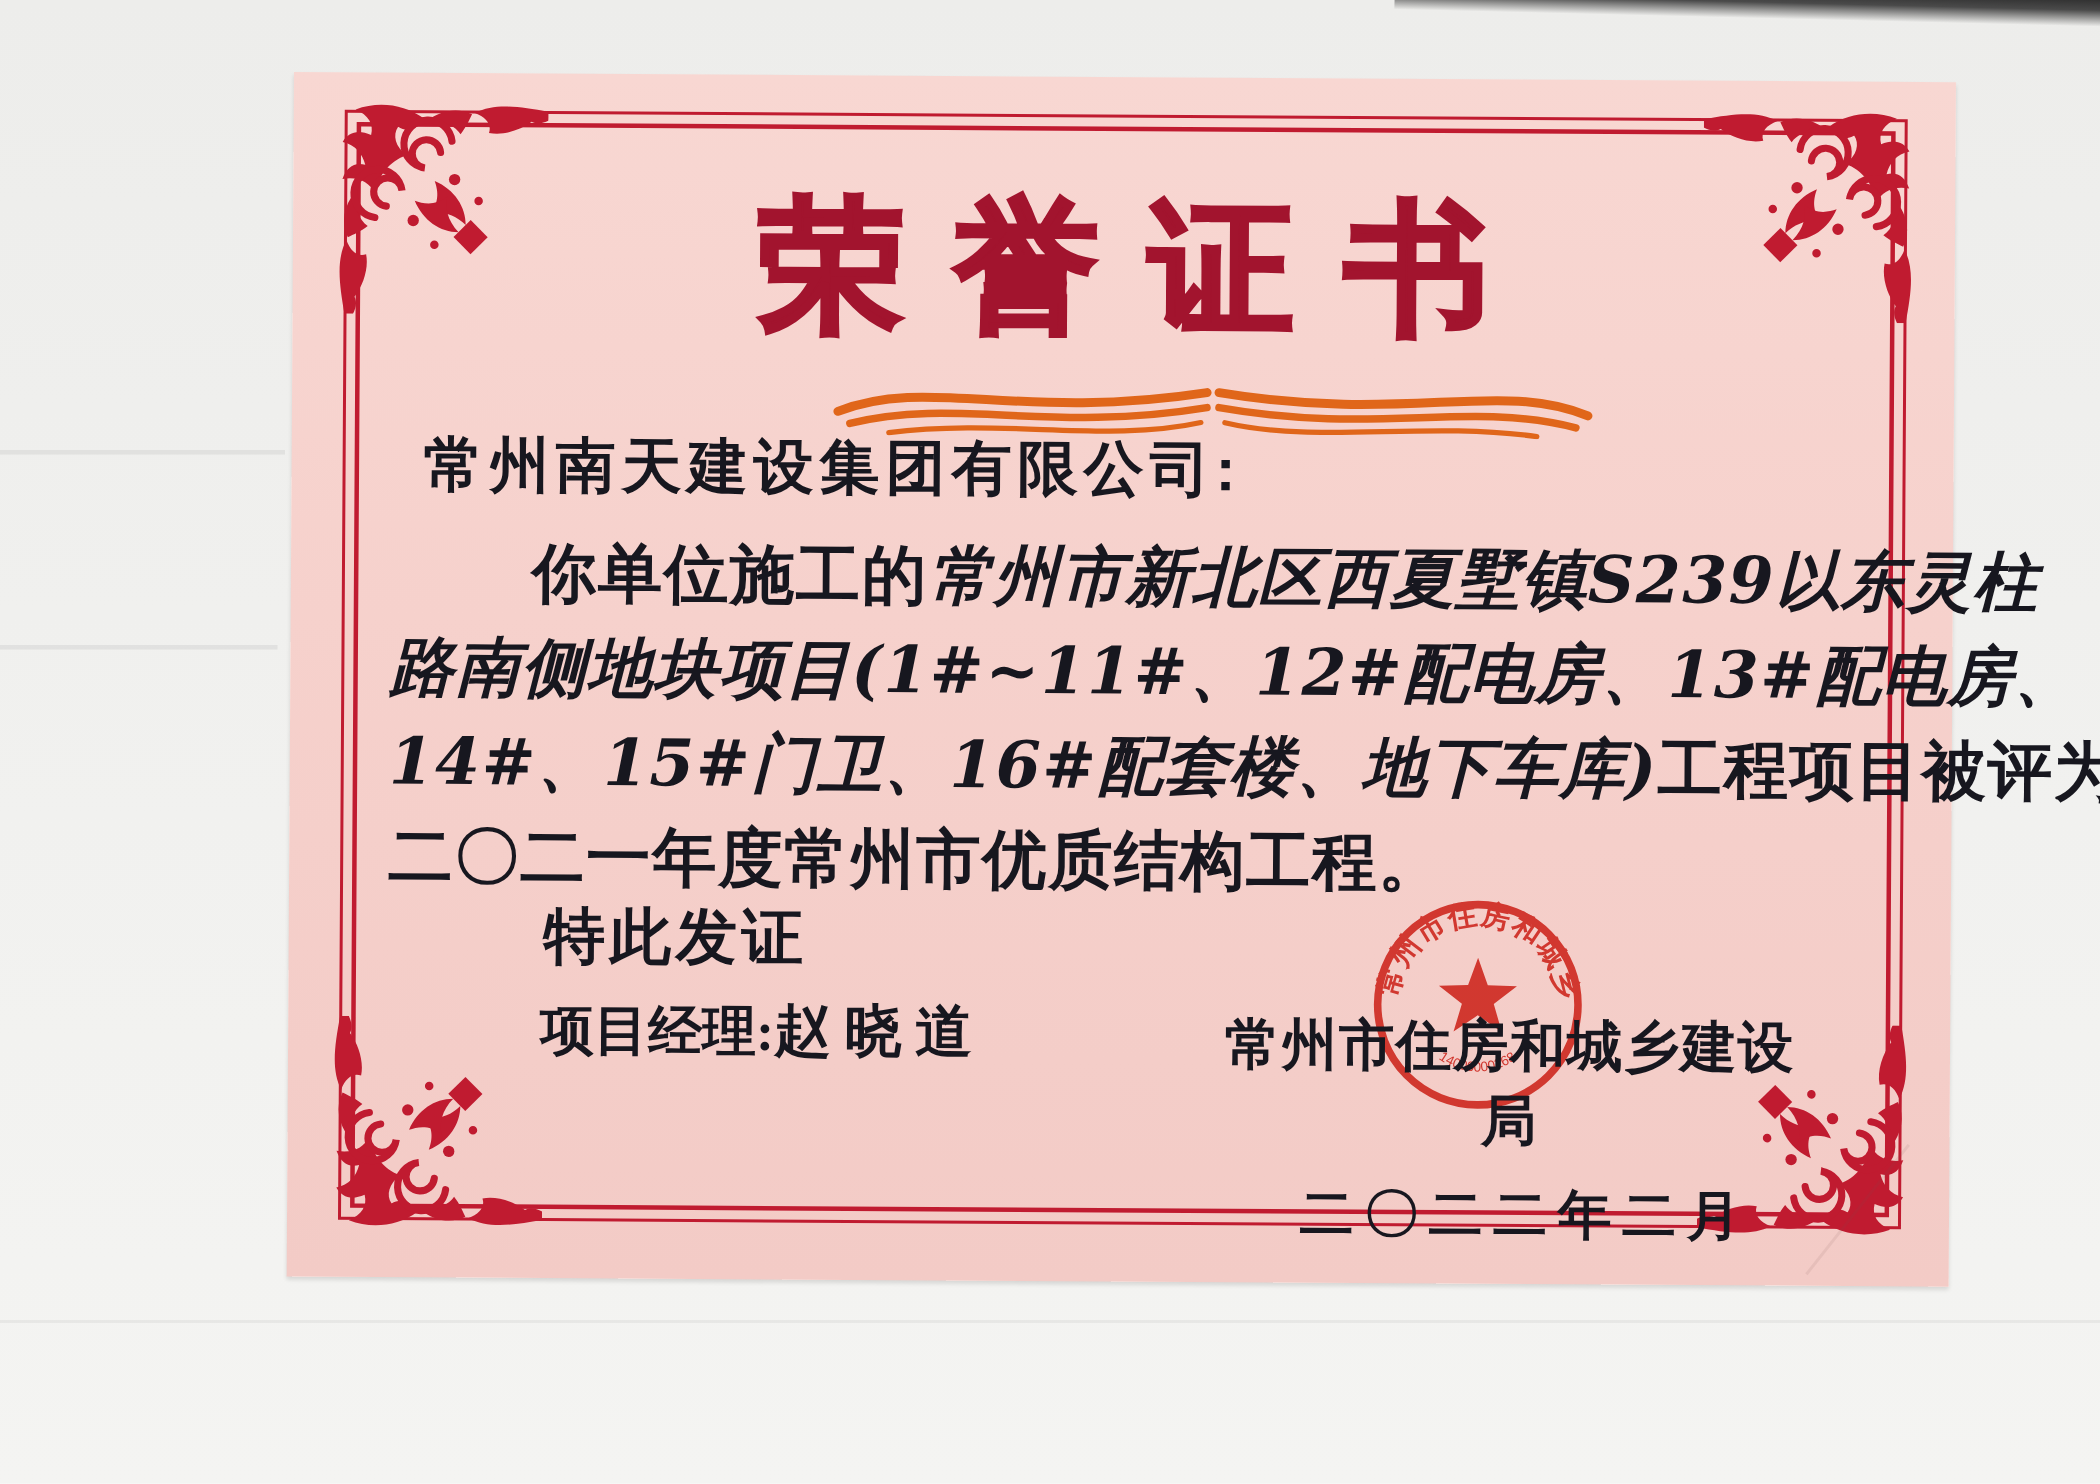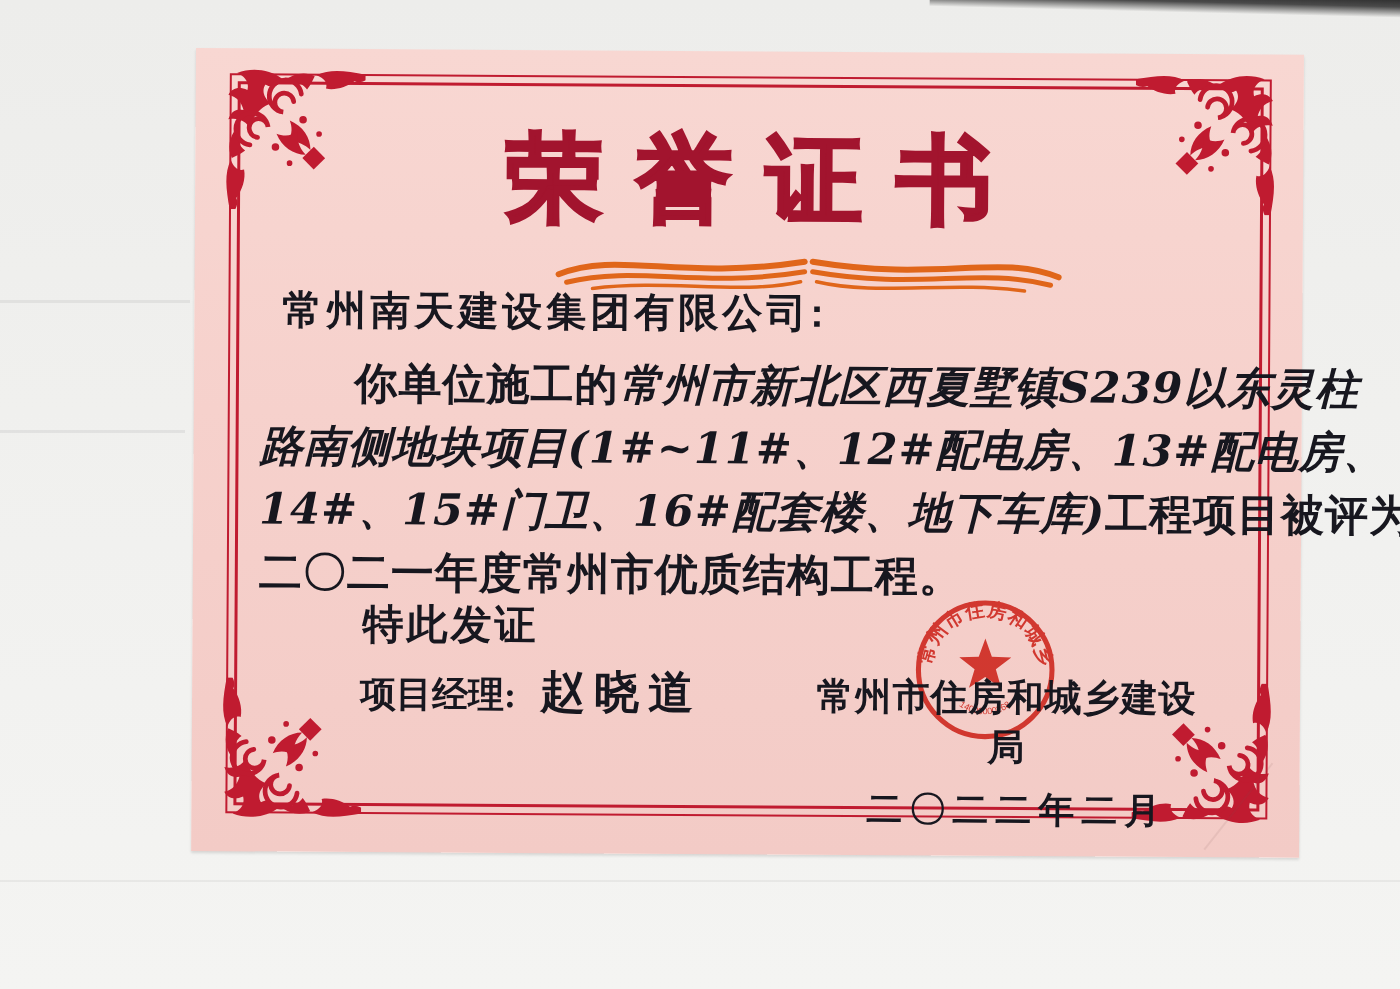--- a/index.html
+++ b/index.html
@@ -40,21 +40,21 @@
   .ink{color:var(--ink,#17171f);}
   .addressee{position:absolute;left:88px;top:234px;font-size:40px;font-weight:800;letter-spacing:4px;}
   .body-par{position:absolute;left:66px;top:303px;width:985px;font-size:43px;line-height:63px;}
   .bline{white-space:nowrap;}
   .bline.indent{text-indent:2.2em;}
   .print{font-weight:800;letter-spacing:1px;}
   .script{font-family:"DejaVu Serif", serif;font-style:italic;font-weight:600;letter-spacing:1px;}
   .closing{position:absolute;left:170px;top:548px;font-size:41px;font-weight:800;letter-spacing:3px;}
   .manager{position:absolute;left:168px;top:612px;font-size:36px;}
   .manager .lbl{font-weight:900;font-family:Liberation Serif, serif;}
-  .manager .name{font-family:"DejaVu Serif", serif;font-weight:700;font-size:45px;letter-spacing:9px;margin-left:24px;}
+  .manager .name{font-family:"DejaVu Serif", serif;font-weight:700;font-size:38px;letter-spacing:9px;margin-left:0;}
   .sig-col{position:absolute;left:612px;top:620px;width:405px;text-align:center;}
   .issuer{font-size:37px;font-weight:800;letter-spacing:1px;}
   .cdate{font-size:36px;font-weight:800;letter-spacing:7px;margin-top:13px;padding-left:22px;}
 
   
   .seal{position:absolute;left:707px;top:531px;width:172px;height:172px;
     color:var(--seal-red,#d8352b);opacity:.92;mix-blend-mode:multiply;}
 </style>
 </head>
 <body>

